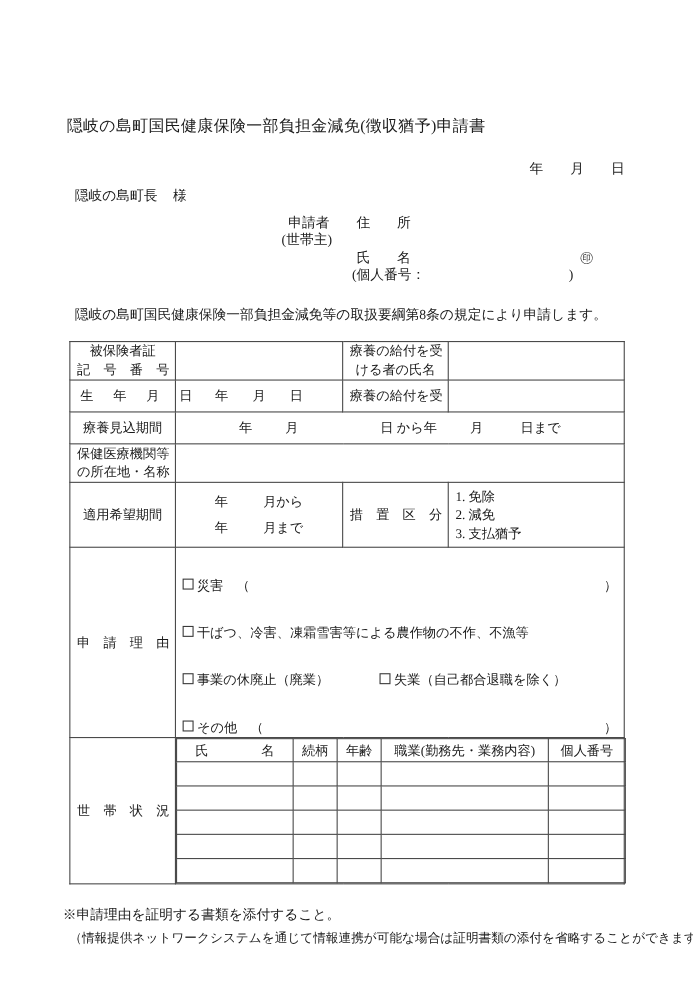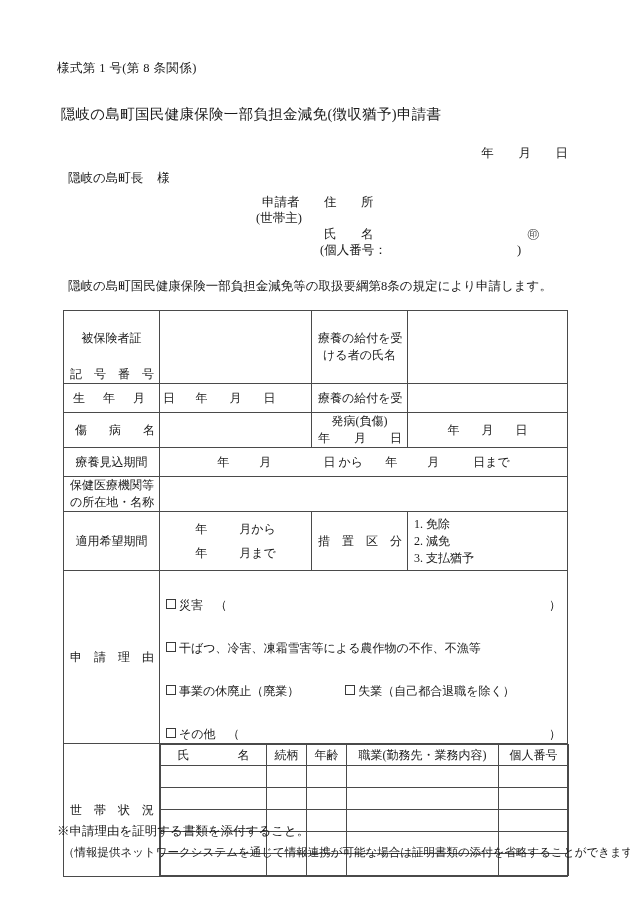--- a/index.html
+++ b/index.html
@@ -101,21 +101,21 @@
     padding: 0 6px;
     vertical-align: middle;
     line-height: 17px;
   }
   .lbl {
     text-align: center;
     white-space: nowrap;
   }
   .lbl-sp { letter-spacing: 5px; text-indent: 5px; }
   .lbl-sp3 { letter-spacing: 3px; text-indent: 3px; }
-  .ctr { text-align: center; margin-top: 19px; }
+  .ctr { text-align: center; }
   .two-line { line-height: 16px; }
   .datefield { letter-spacing: 0; }
   .datefield .g { display: inline-block; width: 34px; text-align: left; }
   .sel-list { line-height: 16px; padding-top: 3px; padding-bottom: 3px; }
   .sel-list div { white-space: nowrap; }
 
   .reason-cell {
     padding: 6px 6px 6px 10px;
     line-height: 22px;
   }
@@ -165,21 +165,20 @@
     top: 845px;
     font-size: 11.5px;
     white-space: nowrap;
   }
 </style>
 </head>
 <body>
 
 <div class="page">
 
-  <div class="form-no">様式第 1 号(第 8 条関係)</div>
 
   <div class="doc-title">隠岐の島町国民健康保険一部負担金減免(徴収猶予)申請書</div>
 
   <div class="date-line">
     <span class="g">年</span>
     <span class="g">月</span>
     <span class="g">日</span>
   </div>
 
   <div class="addressee">
@@ -222,36 +221,25 @@
 
       <tr>
         <td class="lbl lbl-sp3" style="height:28px">生　年　月　日</td>
         <td class="ctr datefield">
           <span class="g">年</span><span class="g">月</span><span>日</span>
         </td>
         <td class="lbl">療養の給付を受</td>
         <td></td>
       </tr>
 
-      <tr>
-        <td class="lbl lbl-sp" style="height:34px">傷　病　名</td>
-        <td></td>
-        <td class="lbl two-line">
-          <div>発病(負傷)</div>
-          <div>年　　月　　日</div>
-        </td>
-        <td class="ctr datefield">
-          <span class="g">年</span><span class="g">月</span><span>日</span>
-        </td>
-      </tr>
 
       <tr>
         <td class="lbl" style="height:28px">療養見込期間</td>
         <td colspan="3" class="ctr">
-          <span style="display:inline-block;width:42px;text-align:left">年</span><span style="display:inline-block;width:42px;text-align:left">月</span><span style="display:inline-block;width:84px;text-align:center">日 から</span><span style="display:inline-block;width:42px;text-align:left">年</span><span style="display:inline-block;width:46px;text-align:left">月</span><span>日まで</span>
+          <span style="display:inline-block;width:42px;text-align:left">年</span><span style="display:inline-block;width:42px;text-align:left">月</span><span style="display:inline-block;width:84px;text-align:right">日 から</span><span style="display:inline-block;width:42px;text-align:left">年</span><span style="display:inline-block;width:46px;text-align:left">月</span><span>日まで</span>
         </td>
       </tr>
 
       <tr>
         <td class="lbl two-line" style="height:34px">
           <div>保健医療機関等</div>
           <div>の所在地・名称</div>
         </td>
         <td colspan="3"></td>
       </tr>

